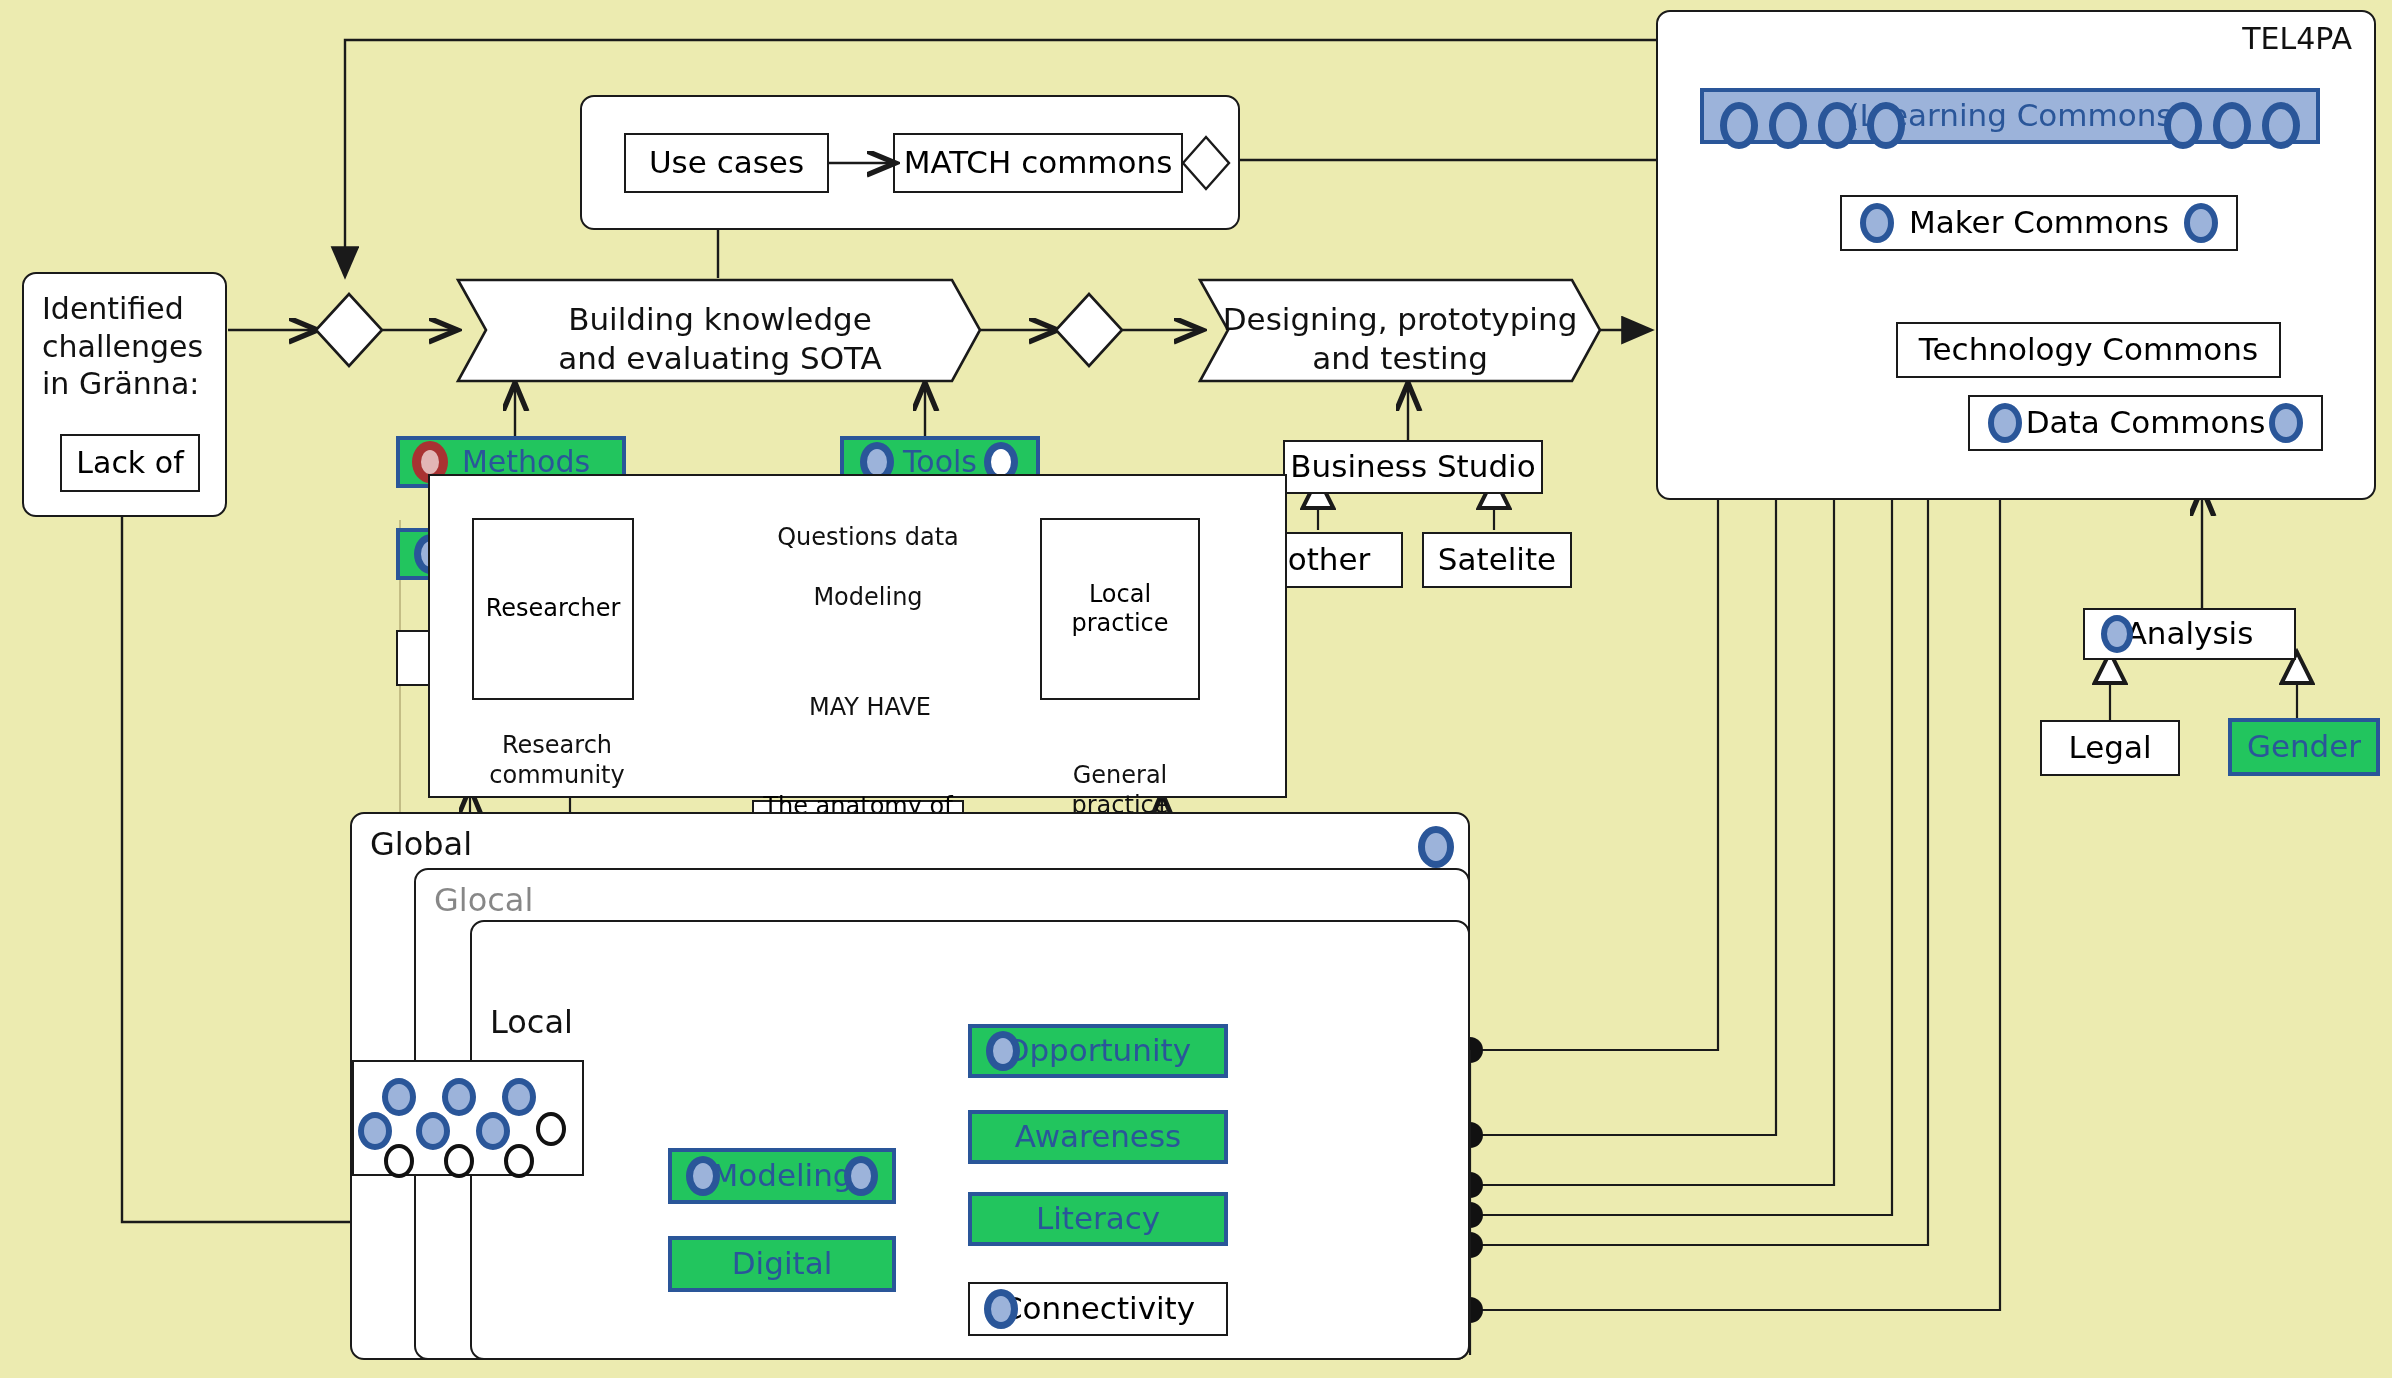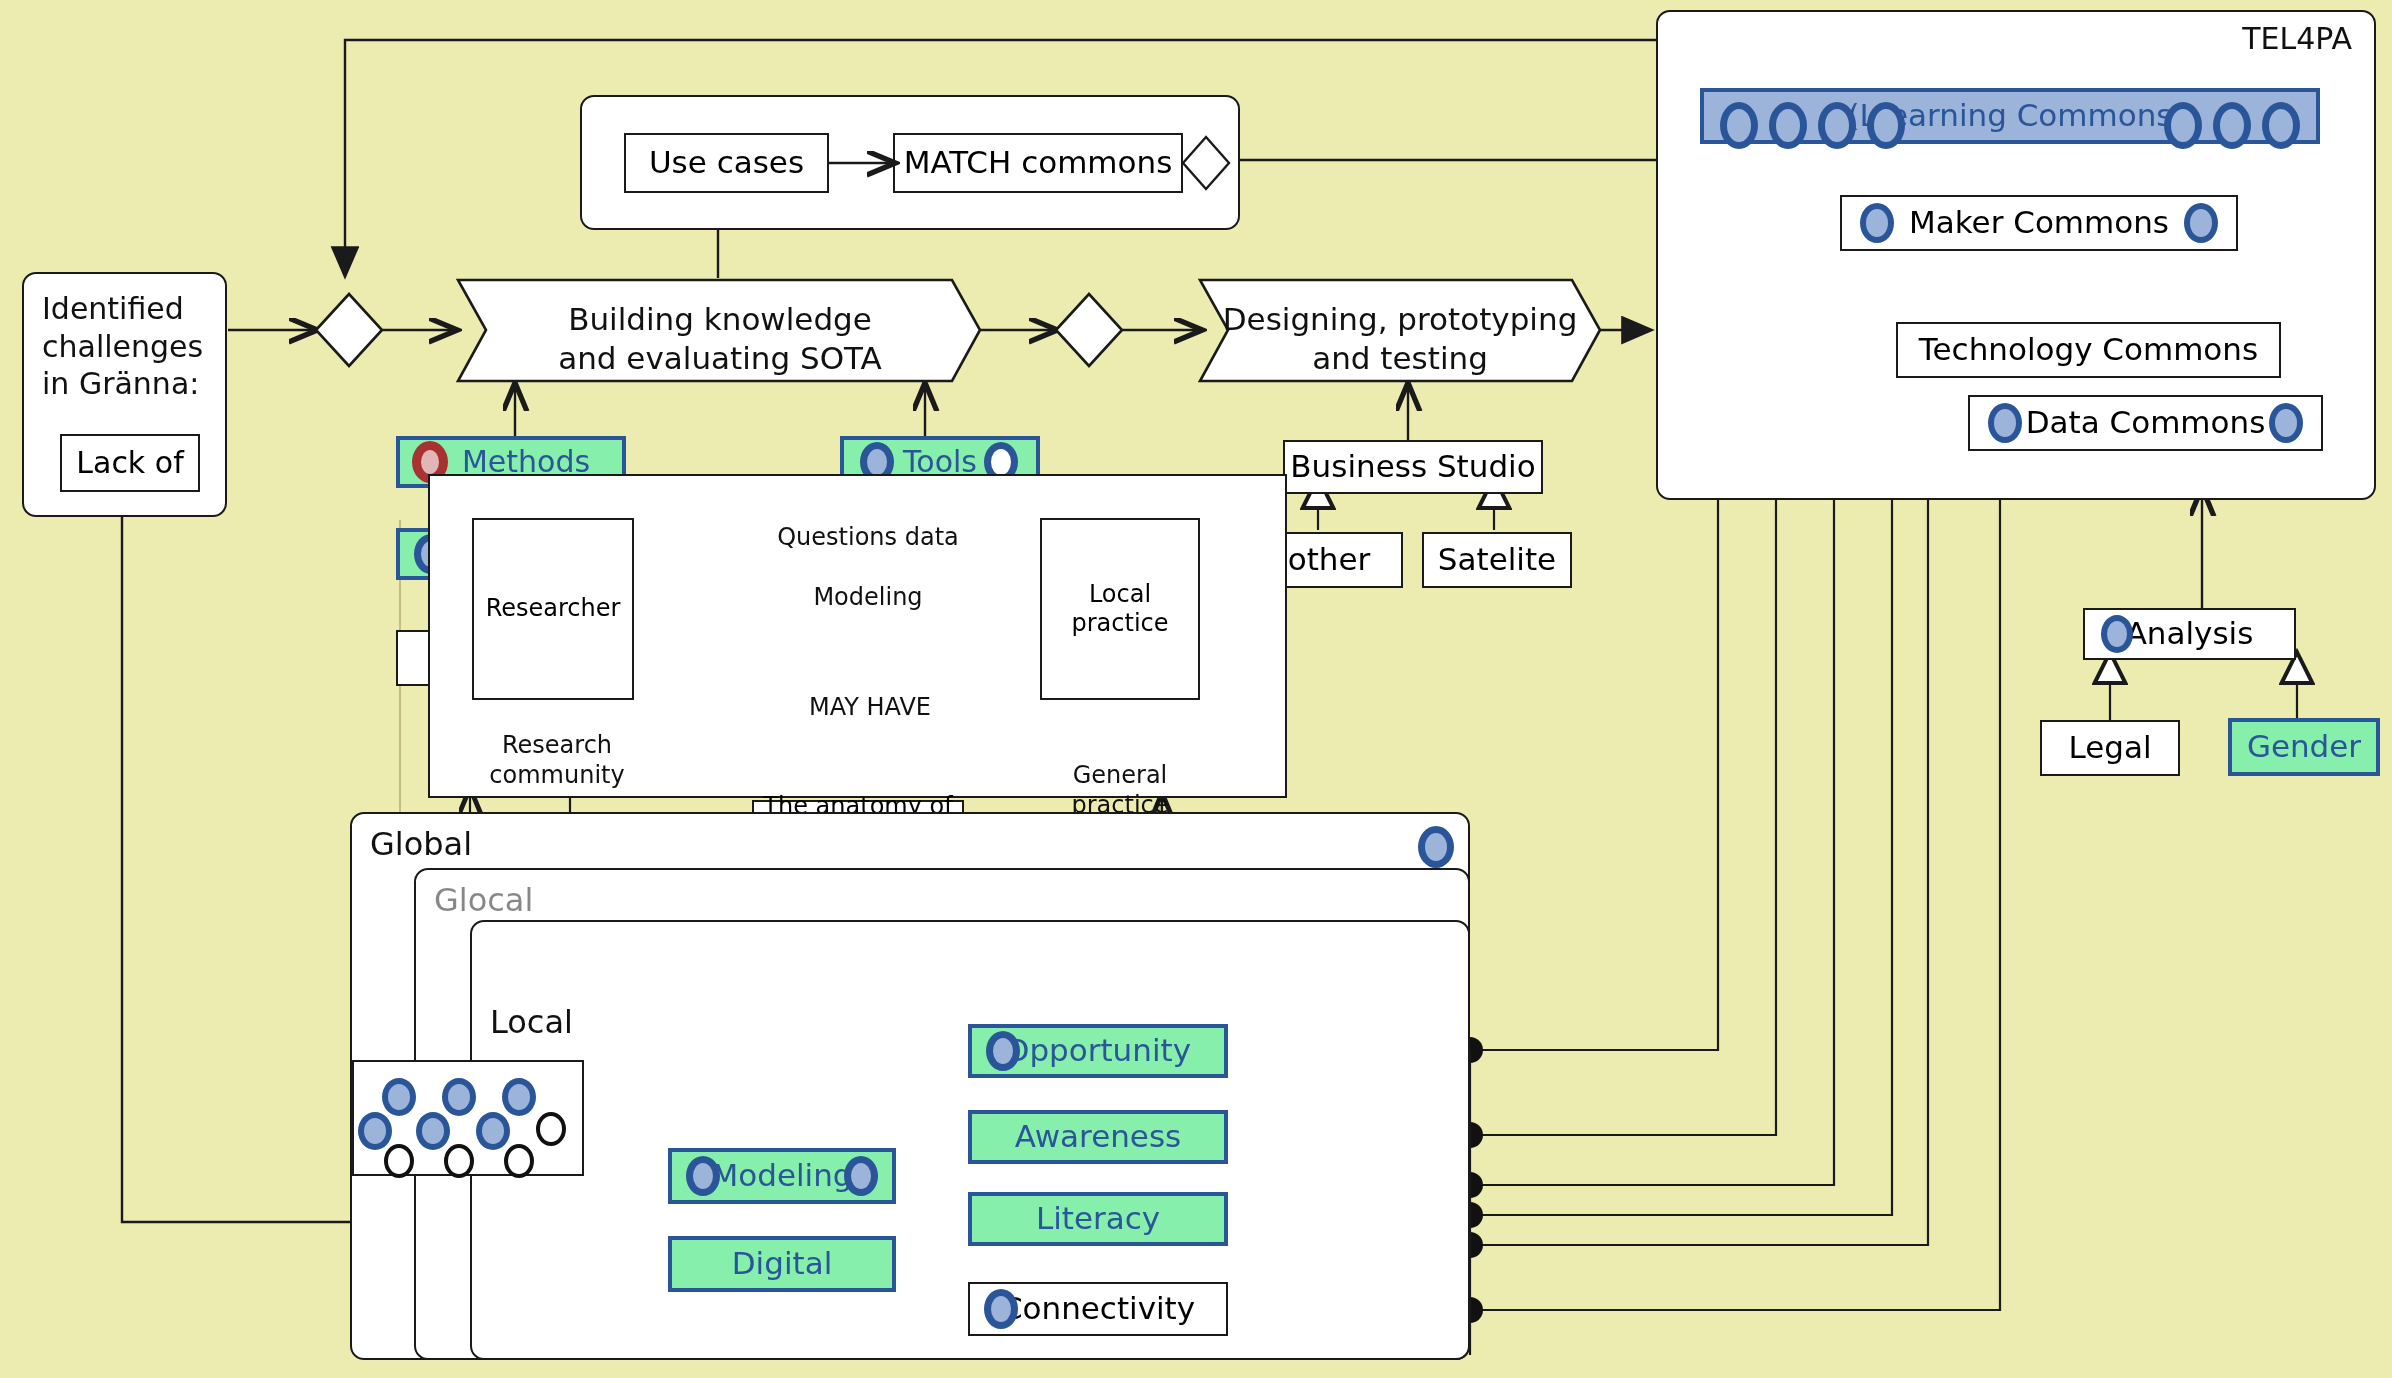--- a/index.html
+++ b/index.html
@@ -6,21 +6,21 @@
   body{
     width:2392px;height:1378px;
     background:#ecebb0;
     font-family:"DejaVu Sans","Liberation Sans",sans-serif;
     overflow:hidden;position:relative;
   }
   #stage{position:absolute;left:0;top:0;width:2392px;height:1378px;}
   svg.layer{position:absolute;left:0;top:0;width:2392px;height:1378px;overflow:visible;}
   .node{position:absolute;box-sizing:border-box;display:flex;align-items:center;justify-content:center;text-align:center;}
   .white-box{background:#ffffff;border:2px solid #1a1a1a;}
-  .blue-box{background:#86efac;border:4px solid #2a5699;color:#2a5699;}
+  .blue-box{background:#22c55e;border:4px solid #2a5699;color:#2a5699;}
   .plain-blue{background:#9cb3da;border:3px solid #2a5699;color:#2a5699;}
   .rounded{border-radius:14px;}
   .lbl{white-space:pre-line;line-height:1.22;}
   .ghost{opacity:.30;}
   .ghost-txt{color:#8d8a5a;}
   .free-txt{position:absolute;color:#111;white-space:pre-line;text-align:center;line-height:1.25;}
 </style>
 </head>
 <body>
 

